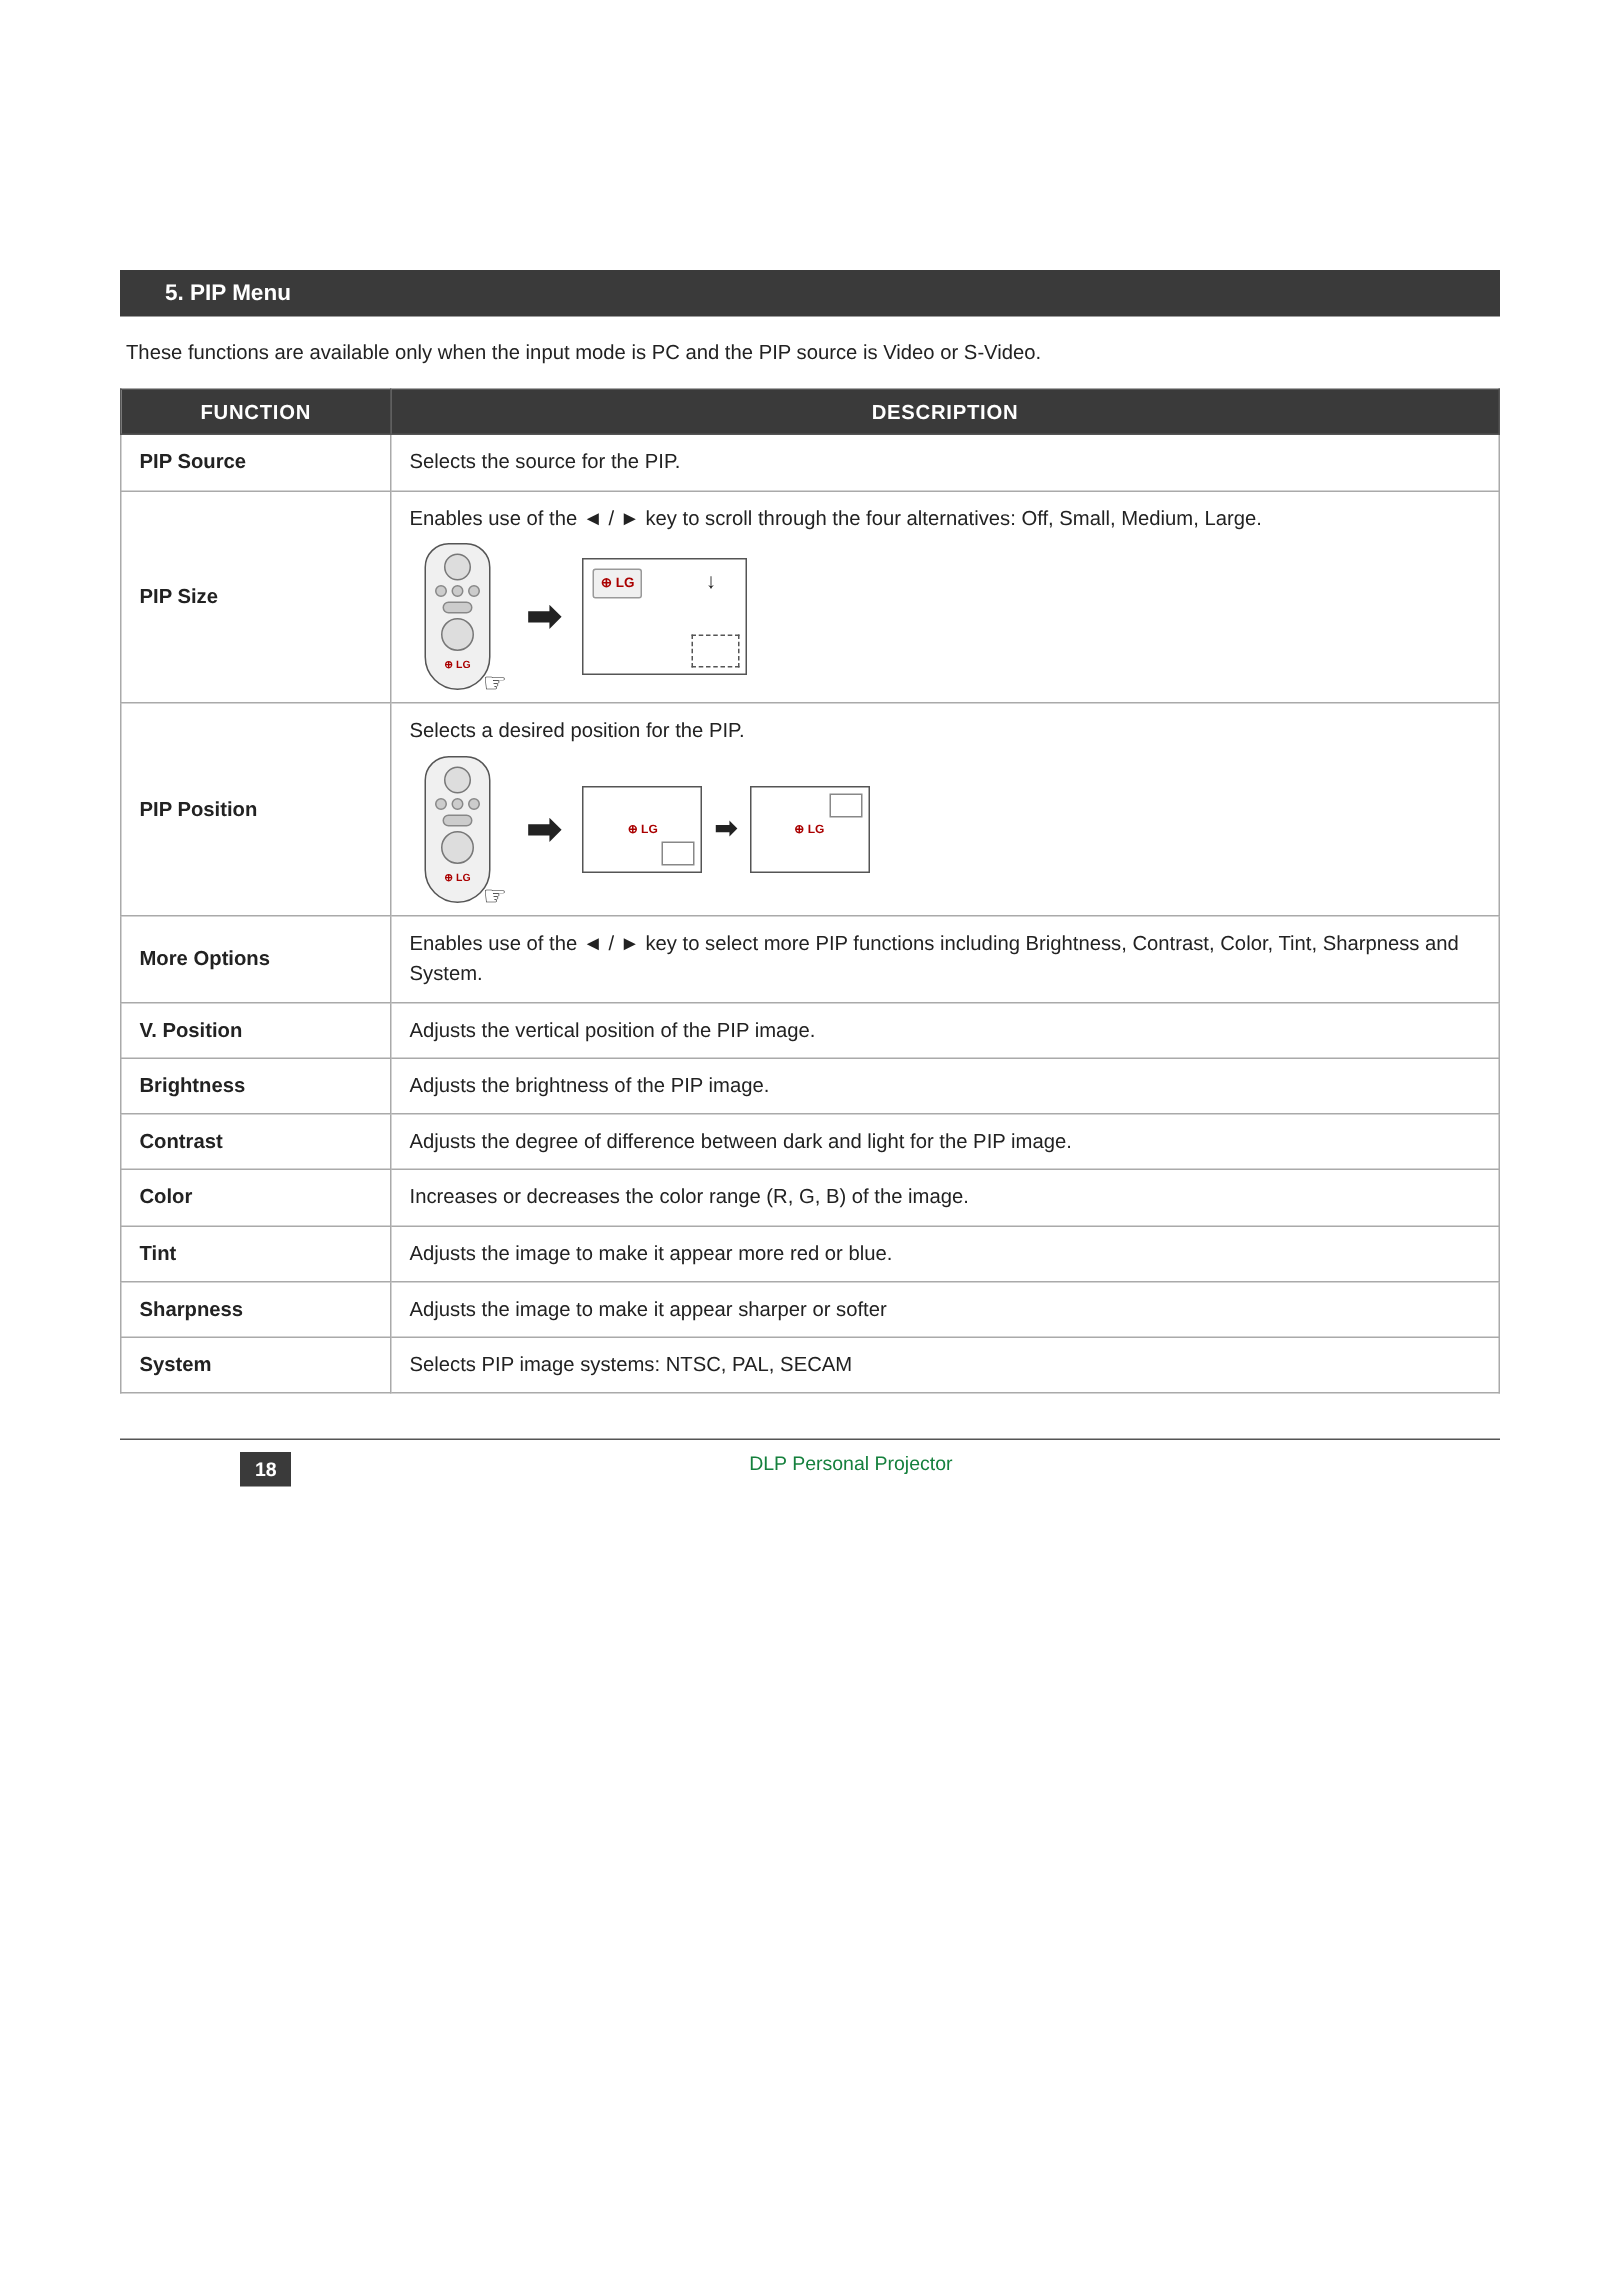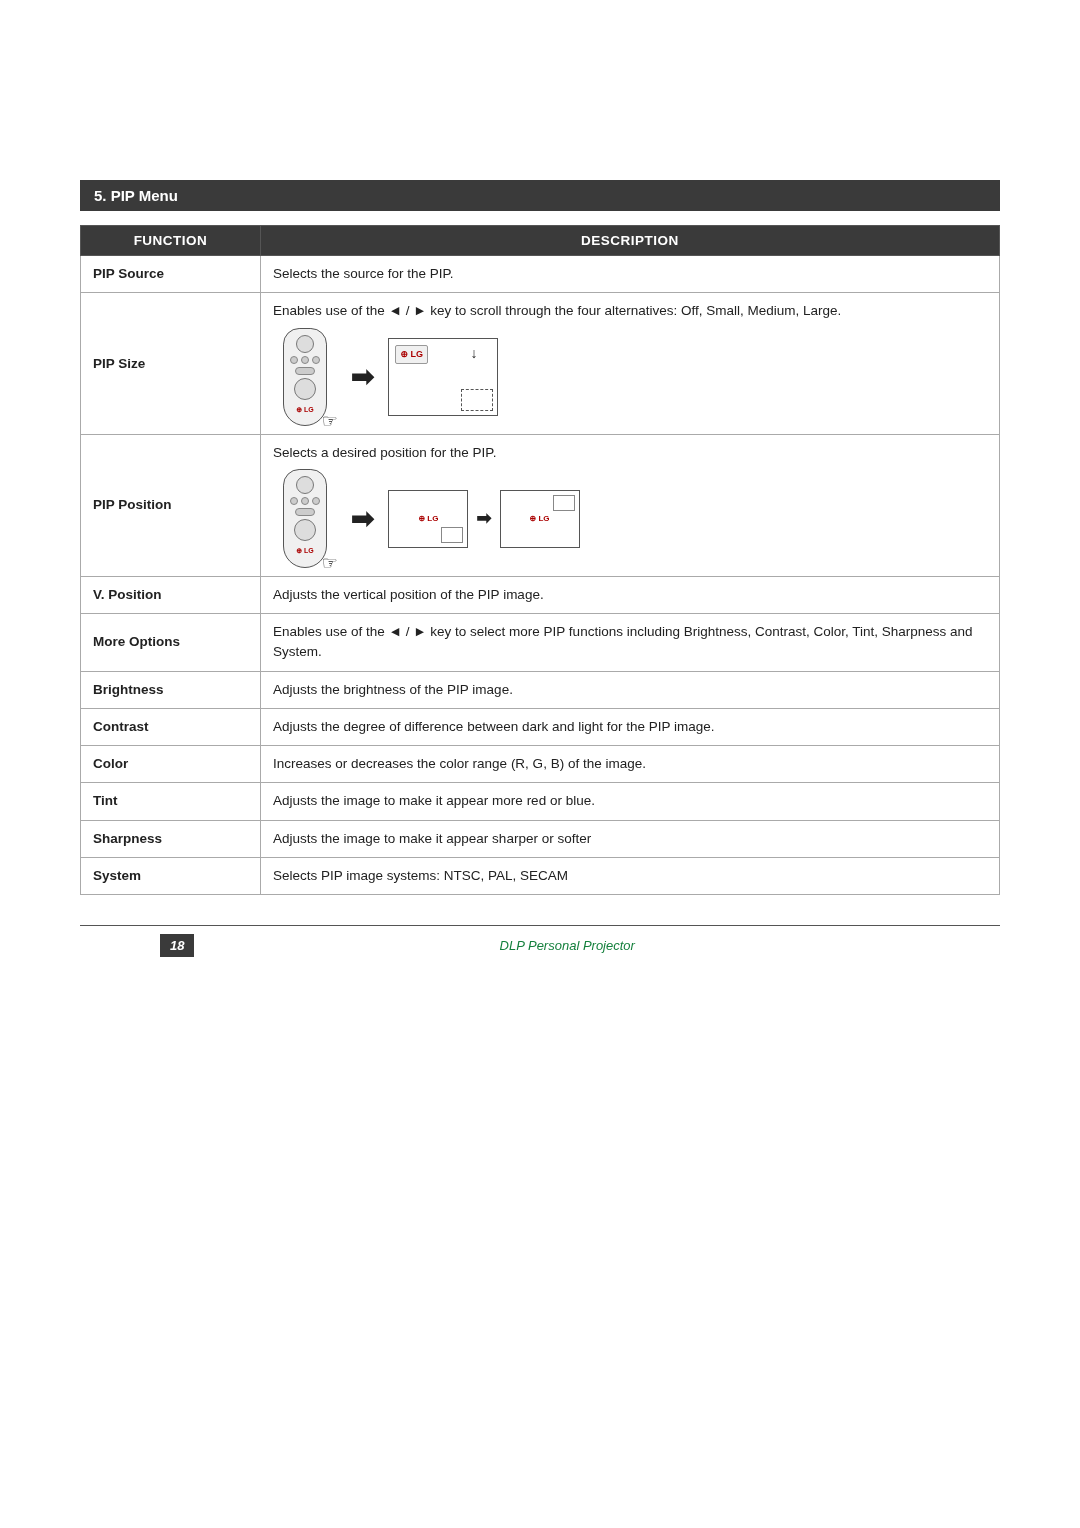--- a/index.html
+++ b/index.html
@@ -26,21 +26,21 @@
     }
 
     .content-area {
       padding: 0 80px;
       flex: 1;
     }
 
     .section-header-bar {
       background: #3a3a3a;
       color: #fff;
-      padding: 7px 14px;
+      padding: 7px 30px;
       font-size: 15px;
       font-weight: bold;
       margin-bottom: 14px;
     }
 
     .intro-text {
       font-size: 13.5px;
       margin-bottom: 14px;
       padding-left: 4px;
       line-height: 1.5;
@@ -197,24 +197,23 @@
     .small-arrow-right {
       font-size: 18px;
       font-weight: bold;
       color: #222;
       margin: 0 2px;
     }
 
     .page-footer {
       border-top: 1.5px solid #555;
       display: flex;
-      align-items: center;
+      align-items: flex-start;
       padding: 8px 80px;
       margin-top: 30px;
-      font-style: italic;
     }
 
     .page-number-box {
       background: #3a3a3a;
       color: #fff;
       padding: 4px 10px;
       font-size: 13px;
       font-weight: bold;
       margin-right: 20px;
     }
@@ -314,20 +313,21 @@
 
 <div class="page-wrapper">
   <div class="top-spacer"></div>
 
   <div class="content-area">
 
     <div class="section-header-bar">
       <span>5. PIP Menu</span>
     </div>
 
+    <p class="intro-text">These functions are available only when the input mode is PC and the PIP source is Video or S-Video.</p>
 
     <table class="pip-table">
       <thead>
         <tr>
           <th>Function</th>
           <th>Description</th>
         </tr>
       </thead>
       <tbody>
 
@@ -421,30 +421,30 @@
                   <div class="pip-inner" style="top:4px;right:4px;bottom:auto;"></div>
                 </div>
               </div>
             </div>
           </td>
         </tr>
 
 
         <tr>
           <td class="func-cell">
+            <span>More Options</span>
+          </td>
+          <td class="desc-cell">Enables use of the ◄ / ► key to select more PIP functions including Brightness, Contrast, Color, Tint, Sharpness and System.</td>
+        </tr>
+
+        <tr>
+          <td class="func-cell">
             <span>V. Position</span>
           </td>
           <td class="desc-cell">Adjusts the vertical position of the PIP image.</td>
-        </tr>
-
-        <tr>
-          <td class="func-cell">
-            <span>More Options</span>
-          </td>
-          <td class="desc-cell">Enables use of the ◄ / ► key to select more PIP functions including Brightness, Contrast, Color, Tint, Sharpness and System.</td>
         </tr>
 
         <tr>
           <td class="func-cell">
             <span>Brightness</span>
           </td>
           <td class="desc-cell">Adjusts the brightness of the PIP image.</td>
         </tr>
 
         <tr>

